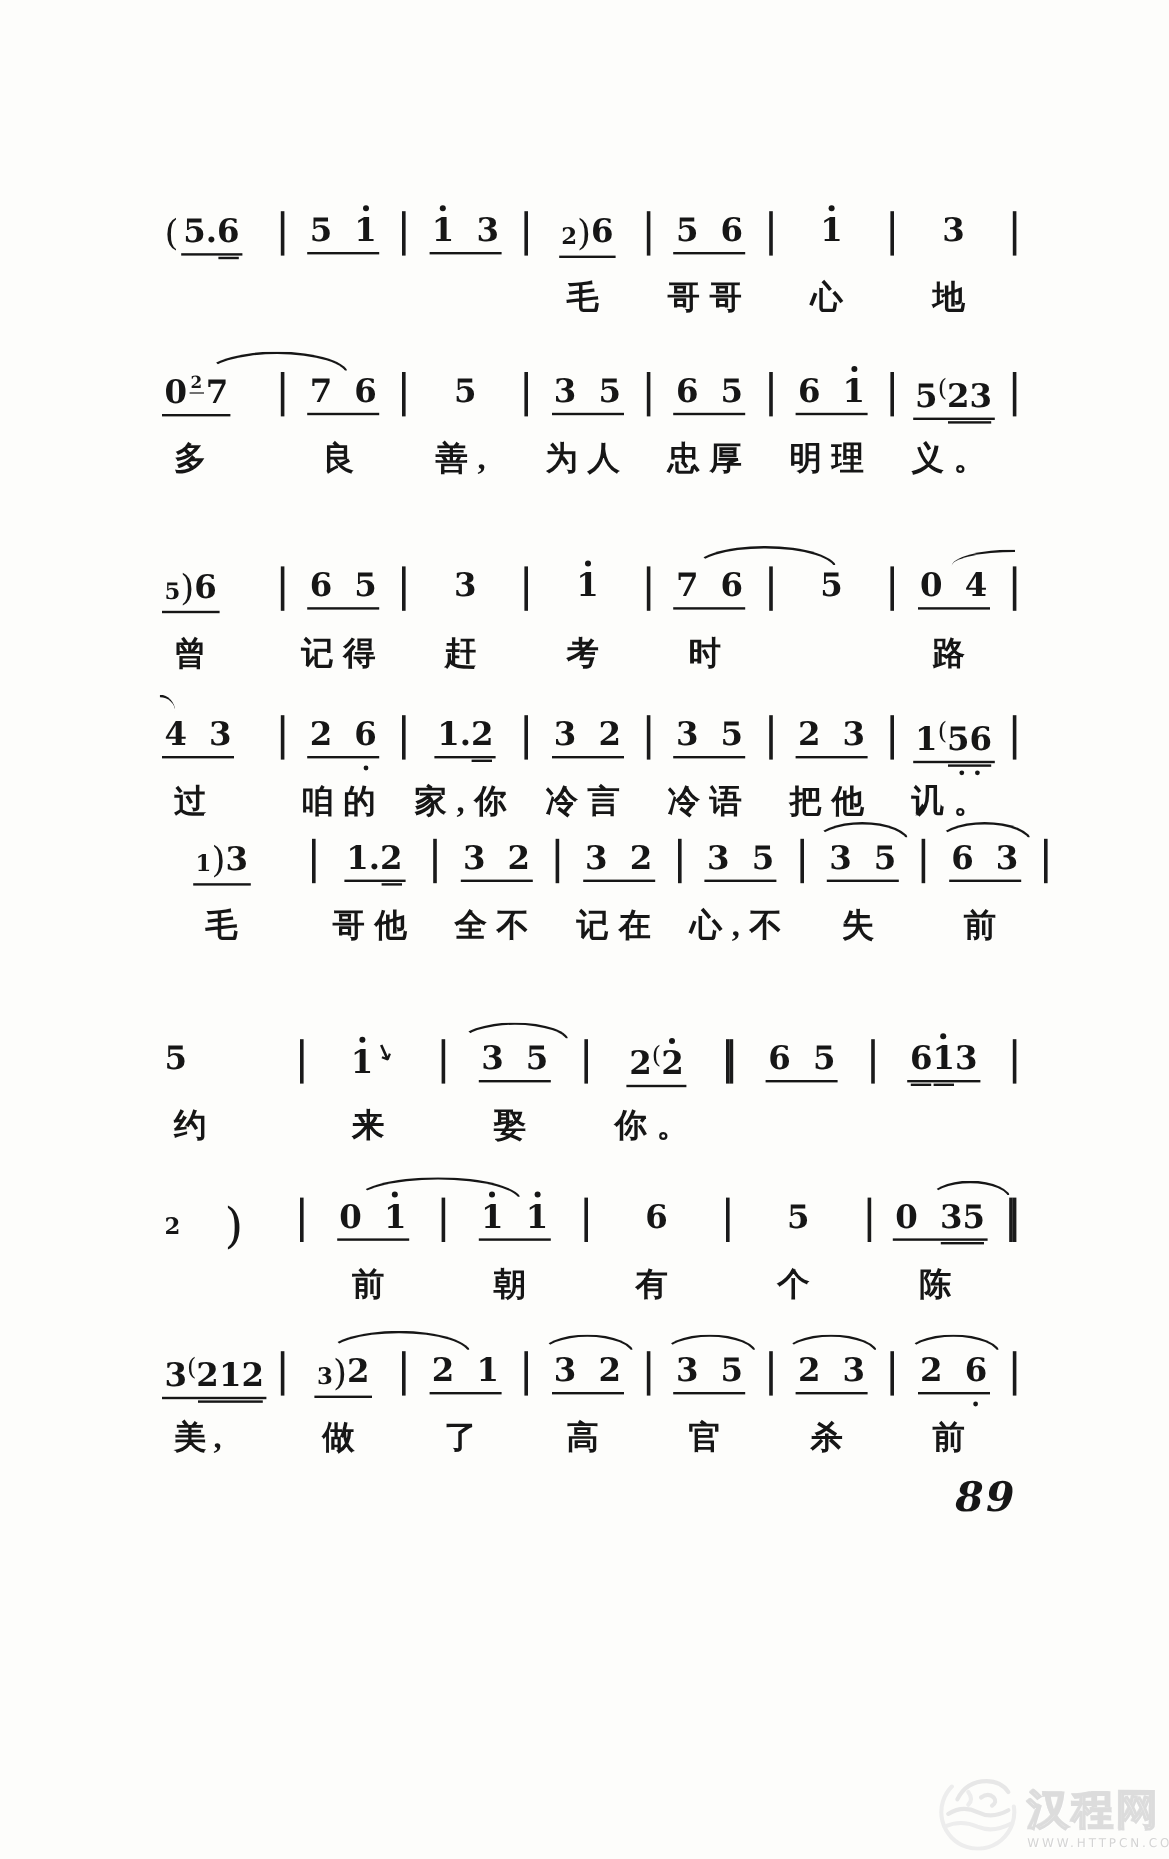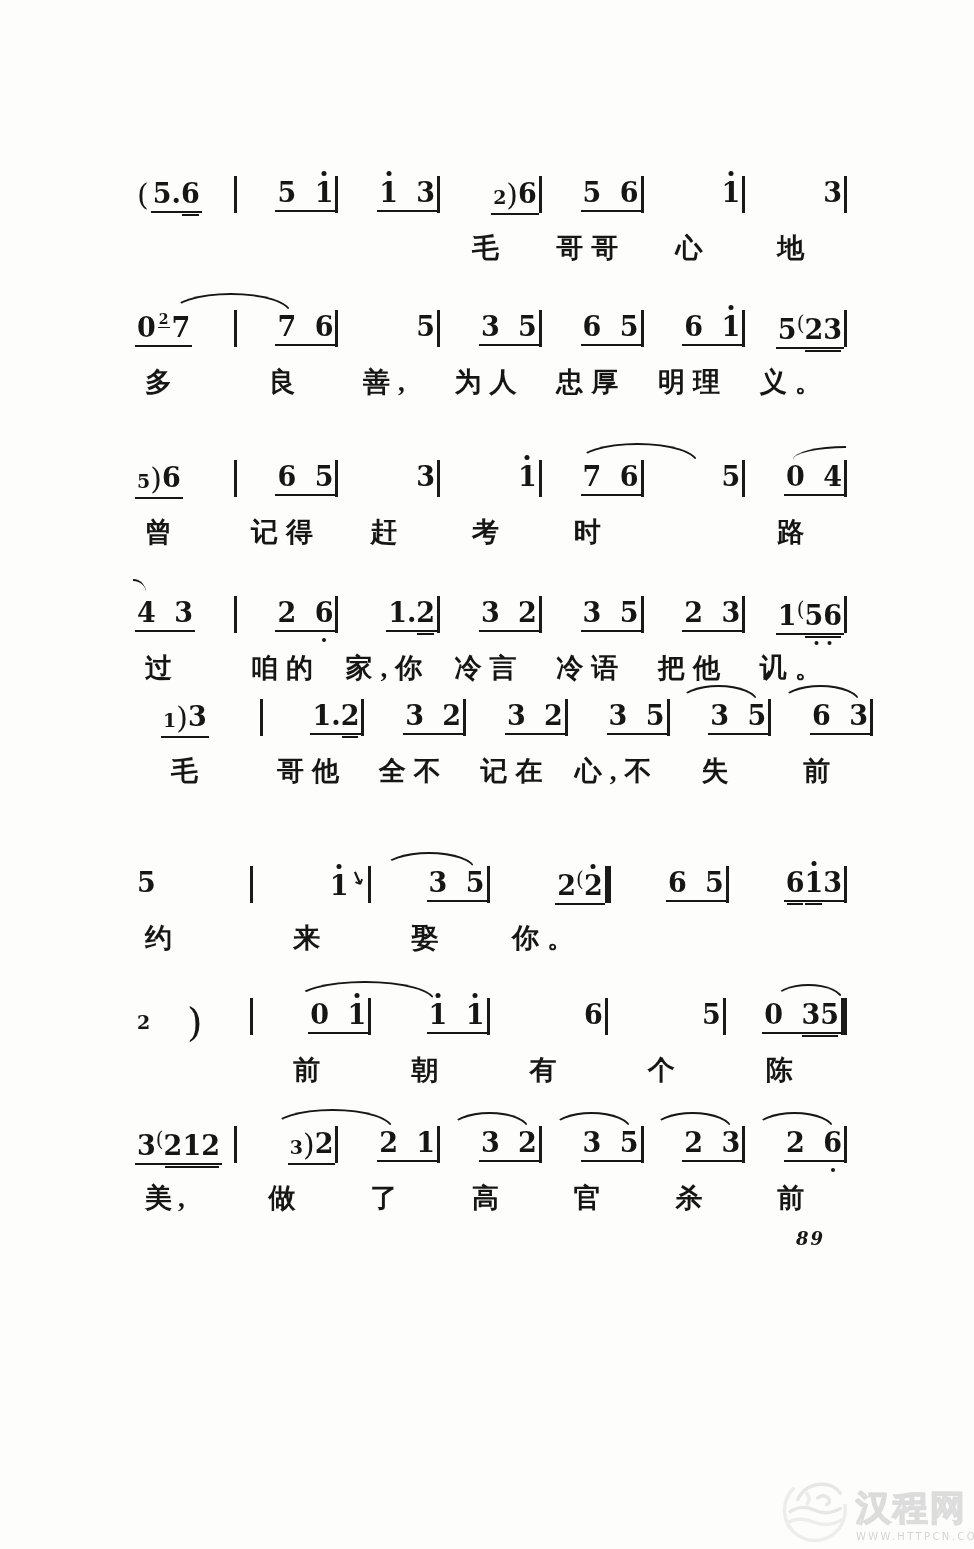--- a/index.html
+++ b/index.html
@@ -7,21 +7,21 @@
     width:974px;height:1549px;position:relative;overflow:hidden;
     background:#fdfdfb;color:#161616;
     font-family:"DejaVu Serif","Liberation Serif",serif;
   }
   
   .line{position:absolute;left:135px;width:712px}
   .mrow{display:flex;align-items:flex-start}
   .mcell{flex:1;min-width:0}
   .bar{width:3px;height:37px;background:#1a1a1a;margin-top:14px;flex:0 0 auto}
   .music{
-    position:relative;height:40px;padding-top:16px;text-align:right;
+    position:relative;height:40px;padding-top:16px;text-align:center;
     font-size:27px;font-weight:700;white-space:nowrap;line-height:1.1;
   }
   .mcell.first .music{text-align:left}
   .part{display:inline-block;position:relative;padding:0 2px 2px;word-spacing:9px;white-space:pre;vertical-align:baseline}
   .part.u1{border-bottom:2.5px solid #161616}
   .tok{display:inline-block;position:relative;white-space:pre}
   .tok.small{font-size:19px;vertical-align:-1px}
   .tok.paren{font-size:30px;font-weight:400;vertical-align:-2px}
   .tok.paren-sup{font-size:20px;font-weight:400;vertical-align:9px}
   .tok.paren-big{font-size:40px;font-weight:400;vertical-align:-8px}
@@ -37,21 +37,21 @@
   }
   .mcell.first .lyr{text-align:left;padding-left:10px;letter-spacing:6px}
   
   .arc{position:absolute;z-index:2}
   .arc.over{left:10%;right:10%;top:0;height:13px;border:2.5px solid transparent;border-top-color:#161616;border-radius:50%/100% 100% 0 0}
   .arc.over-right{left:42%;right:-2%;top:0;height:12px;border:2.5px solid transparent;border-top-color:#161616;border-radius:50%/100% 100% 0 0}
   .arc.to-next{left:36%;width:118%;top:-3px;height:16px;border:2.5px solid transparent;border-top-color:#161616;border-radius:50%/100% 100% 0 0}
   .arc.cont-right{left:48%;right:-2%;top:0;height:12px;border-top:2.5px solid #161616;border-top-left-radius:100% 100%}
   .arc.cont-left{left:-2%;width:13%;top:-3px;height:12px;border-top:2.5px solid #161616;border-top-right-radius:100% 100%}
   
-  .pageno{position:absolute;left:796px;top:1228px;font-size:18px;font-weight:700;font-style:italic;letter-spacing:2px}
+  .pageno{position:absolute;left:796px;top:1228px;font-size:34px;font-weight:700;font-style:italic;letter-spacing:2px}
   .watermark{position:absolute;left:778px;top:1460px;width:192px;height:82px;display:flex;align-items:flex-end}
   .wm-logo{flex:0 0 auto}
   .wm-text{margin-left:2px}
   .wm-site{
     font-size:35px;line-height:1;font-weight:700;letter-spacing:2px;color:#f7f7f7;
     -webkit-text-stroke:1.3px #dcdcdc;
     text-shadow:1px 1px 0 #ffffff,-1px -1px 0 #e2e2e2;
     font-family:"Liberation Serif",serif;
   }
   .wm-url{margin-top:5px;font-size:10px;color:#d4d4d4;letter-spacing:2.4px;font-family:"DejaVu Sans",sans-serif;text-shadow:1px 1px 0 #fff}
@@ -131,21 +131,21 @@
           <div class="lyr">明理</div>
         </div>
         <div class="bar"></div>
         <div class="mcell">
           <div class="music"><span class="part u1"><span class="tok">5</span><span class="tok paren-sup">(</span><span class="tok x2">23</span></span></div>
           <div class="lyr">义。</div>
         </div>
         <div class="bar"></div>
       </div>
     </div>
-    <div class="line" style="top: 446px;">
+    <div class="line" style="top: 458px;">
       <div class="mrow">
         <div class="mcell first">
           <div class="music"><span class="part u1"><span class="tok small">5</span><span class="tok paren">)</span><span class="tok">6</span></span></div>
           <div class="lyr">曾</div>
         </div>
         <div class="bar"></div>
         <div class="mcell">
           <div class="music"><span class="part u1"><span class="tok">6 5</span></span></div>
           <div class="lyr">记得</div>
         </div>

